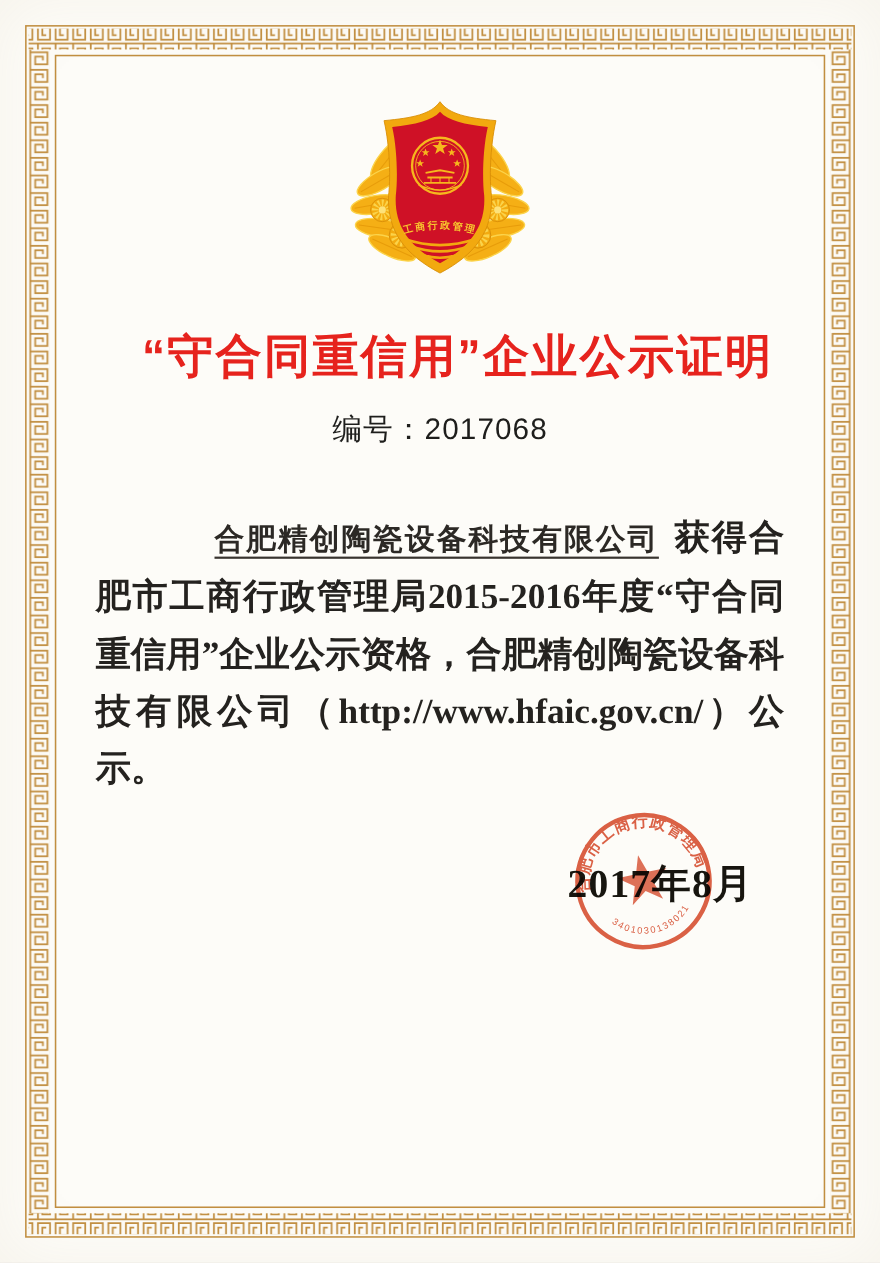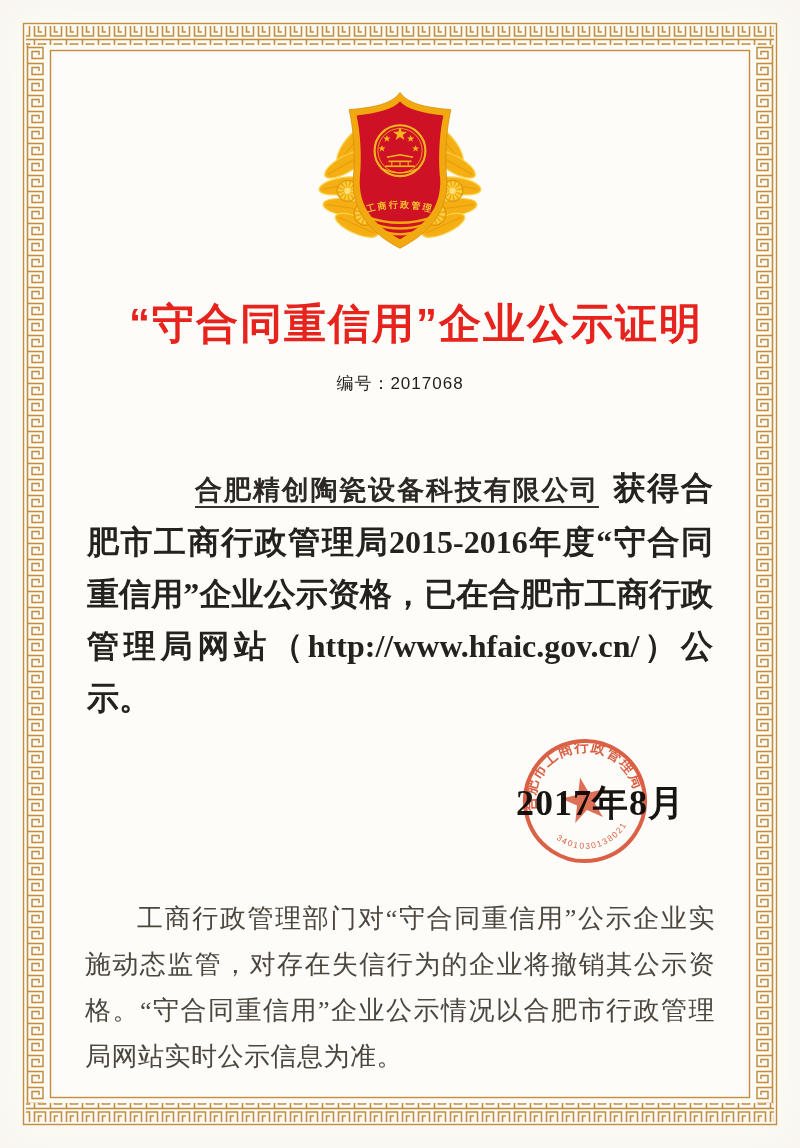--- a/index.html
+++ b/index.html
@@ -18,21 +18,21 @@
     position:absolute;left:0;top:296px;width:800px;margin:0;
     text-align:center;
     font-family:"Liberation Sans","DejaVu Sans",sans-serif;
     font-weight:900;font-size:42px;letter-spacing:2px;
     color:#e6231d;white-space:nowrap;padding-left:16px;
   }
   .serial{
     position:absolute;left:0;top:372px;width:800px;
     text-align:center;
     font-family:"Liberation Sans","DejaVu Sans",sans-serif;
-    font-size:17px;color:#1e1e1c;letter-spacing:1px;
+    font-size:27px;color:#1e1e1c;letter-spacing:1px;
   }
   .bodytext{
     position:absolute;left:87px;top:462px;width:626px;margin:0;
     font-size:32px;line-height:52px;color:#24221f;
     font-weight:700;
     text-align:justify;text-indent:2em;
   }
   .company{
     font-size:27px;font-weight:700;
     border-bottom:2px solid #38342f;
@@ -148,21 +148,21 @@
     </g>
   </svg>
 
   <h1 class="title">“守合同重信用”企业公示证明</h1>
 
   <div class="serial">
     <span>编号：</span><span>2017068</span>
   </div>
 
   <p class="bodytext">
-    <span class="company">合肥精创陶瓷设备科技有限公司</span><span>获得合肥市工商行政管理局2015-2016年度“守合同重信用”企业公示资格，已在合肥市工商行政管理局网站（http://www.hfaic.gov.cn/）公示。</span>
+    <span class="company">合肥精创陶瓷设备科技有限公司</span><span>获得合肥市工商行政管理局2015-2016年度“守合同重信用”企业公示资格，合肥精创陶瓷设备科技有限公司（http://www.hfaic.gov.cn/）公示。</span>
   </p>
 
   <div class="datetext">2017年8月</div>
 
   <svg class="seal" viewBox="-75 -75 150 150" aria-hidden="true">
     <defs>
       <path id="sealTop" d="M -46,20 A 50,50 0 1 1 46,20"></path>
       <path id="sealBottom" d="M -40,26 A 47.5,47.5 0 0 0 40,26"></path>
     </defs>
     <g transform="rotate(-12)" stroke="none">
@@ -170,15 +170,14 @@
       <polygon fill="#d95437" fill-opacity="0.9" points="0,-24 5.41,-7.44 22.83,-7.42 8.75,2.84 14.11,19.42 0,9.2 -14.11,19.42 -8.75,2.84 -22.83,-7.42 -5.41,-7.44"></polygon>
       <text font-size="14.5" font-weight="bold" fill="#d95437" letter-spacing="1" font-family="Liberation Serif, serif">
         <textPath href="#sealTop" startOffset="50%" text-anchor="middle">合肥市工商行政管理局</textPath>
       </text>
       <text font-size="8.5" fill="#d95437" letter-spacing="1.6" font-family="Liberation Sans, sans-serif">
         <textPath href="#sealBottom" startOffset="50%" text-anchor="middle">3401030138021</textPath>
       </text>
     </g>
   </svg>
 
-  <p class="footnote">工商行政管理部门对“守合同重信用”公示企业实施动态监管，对存在失信行为的企业将撤销其公示资格。“守合同重信用”企业公示情况以合肥市行政管理局网站实时公示信息为准。</p>
 
 </div>
 
 </body></html>

